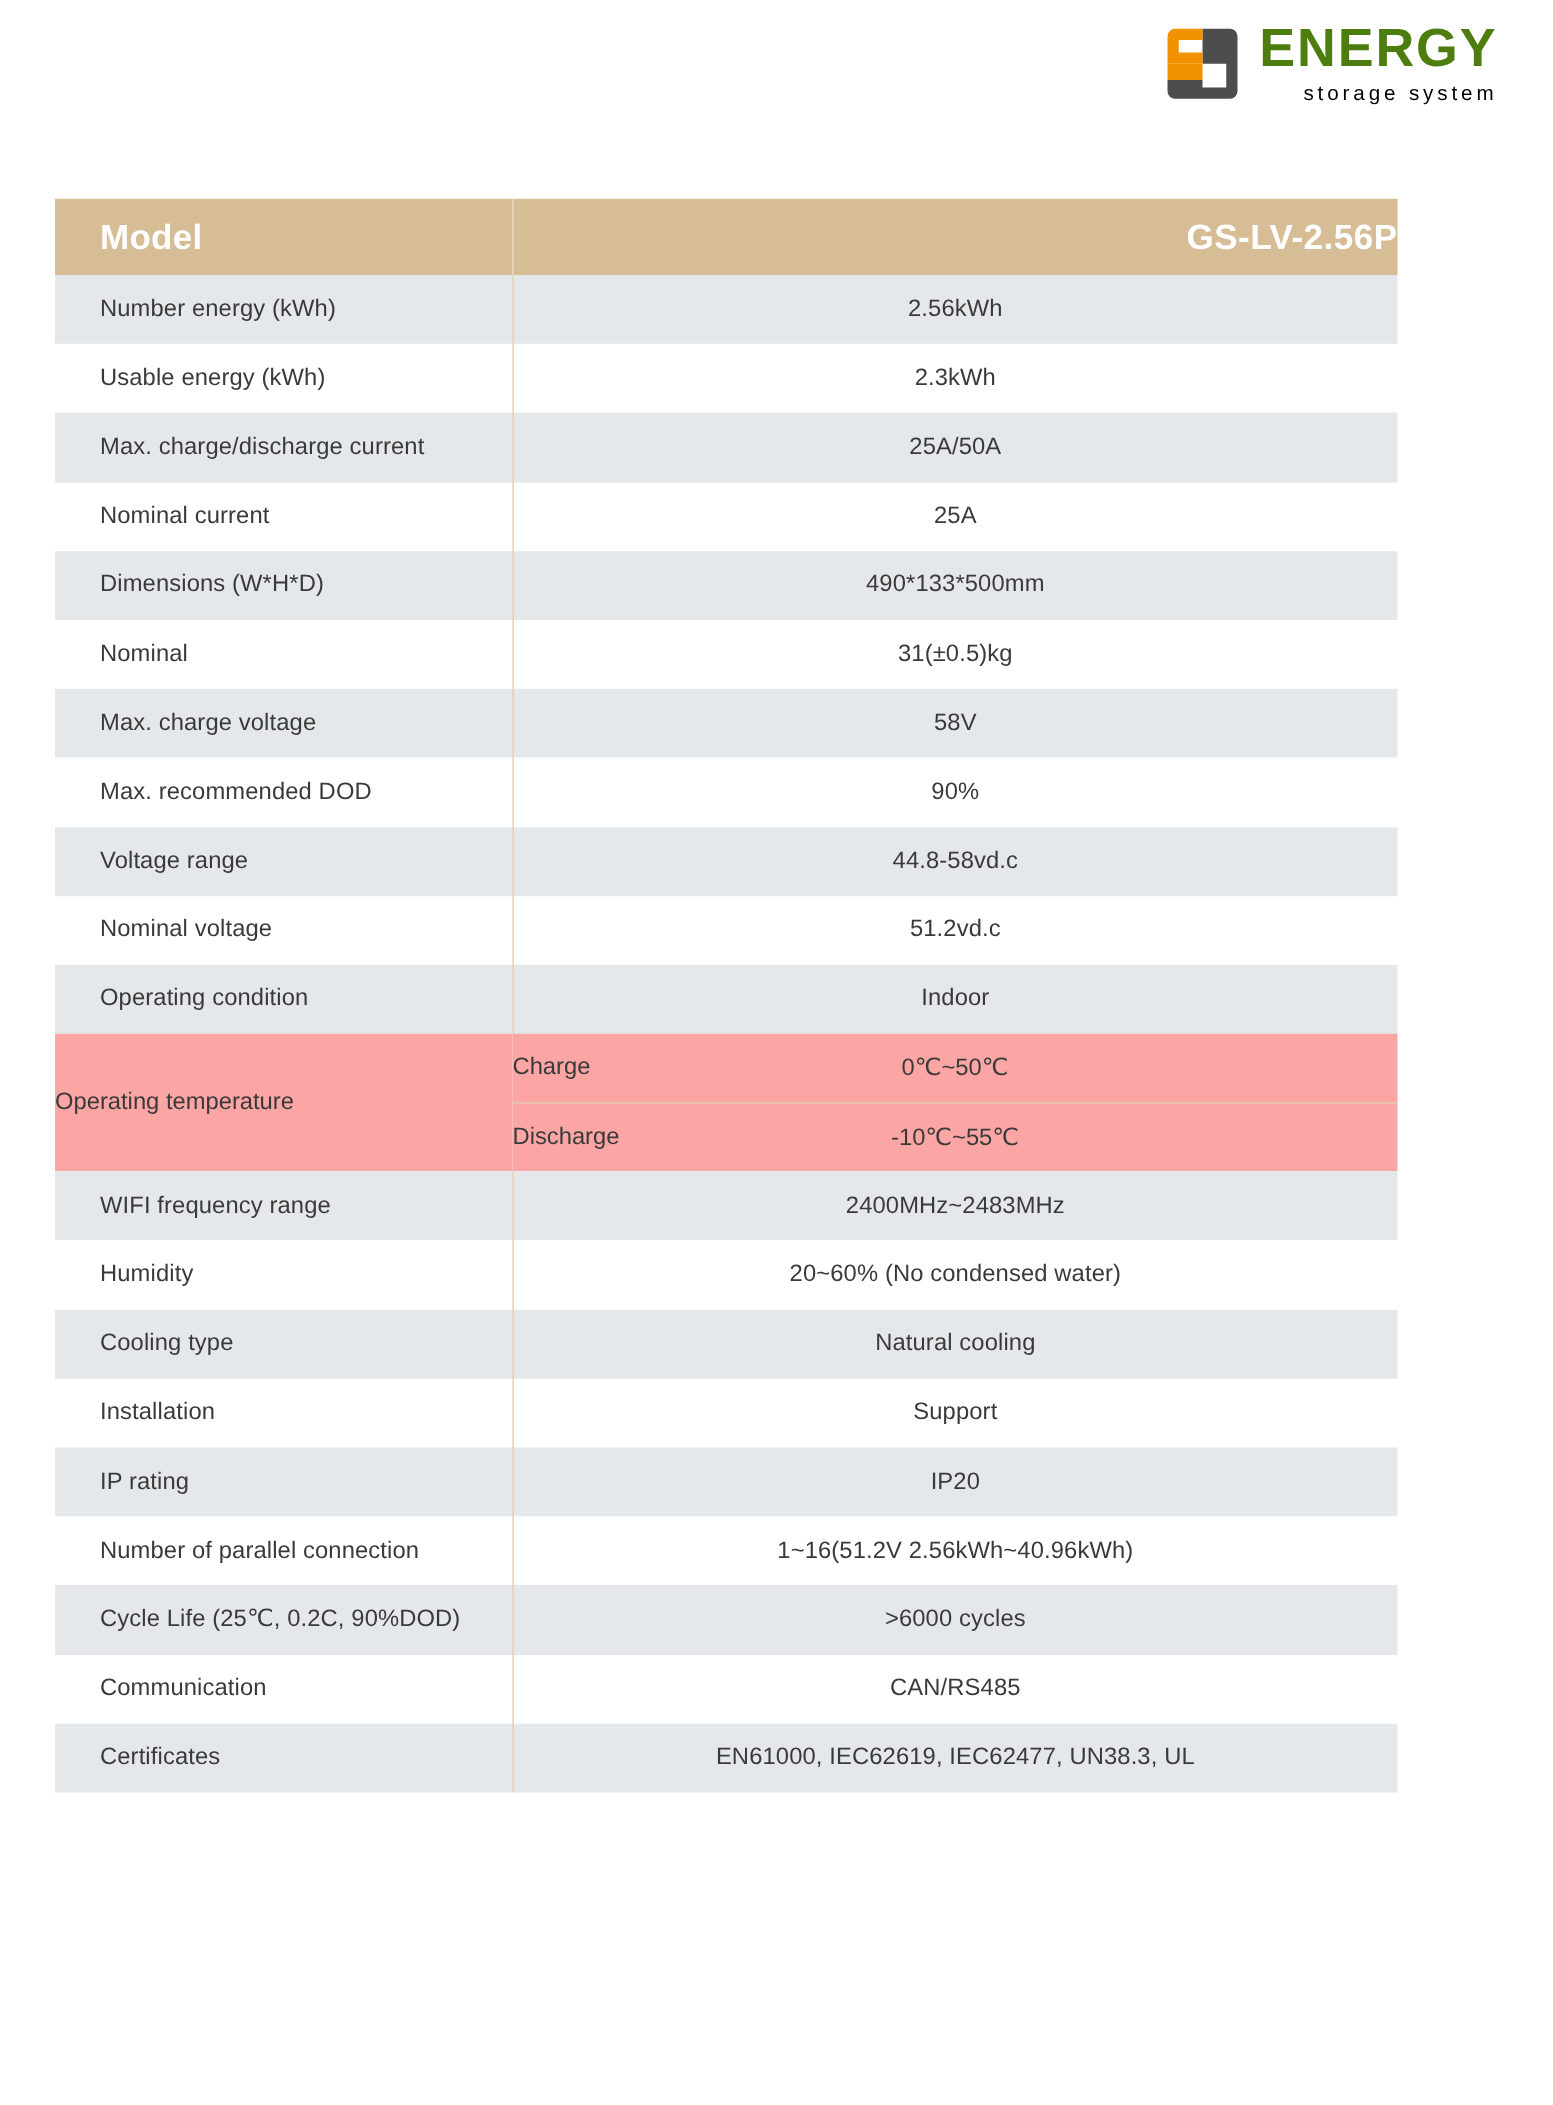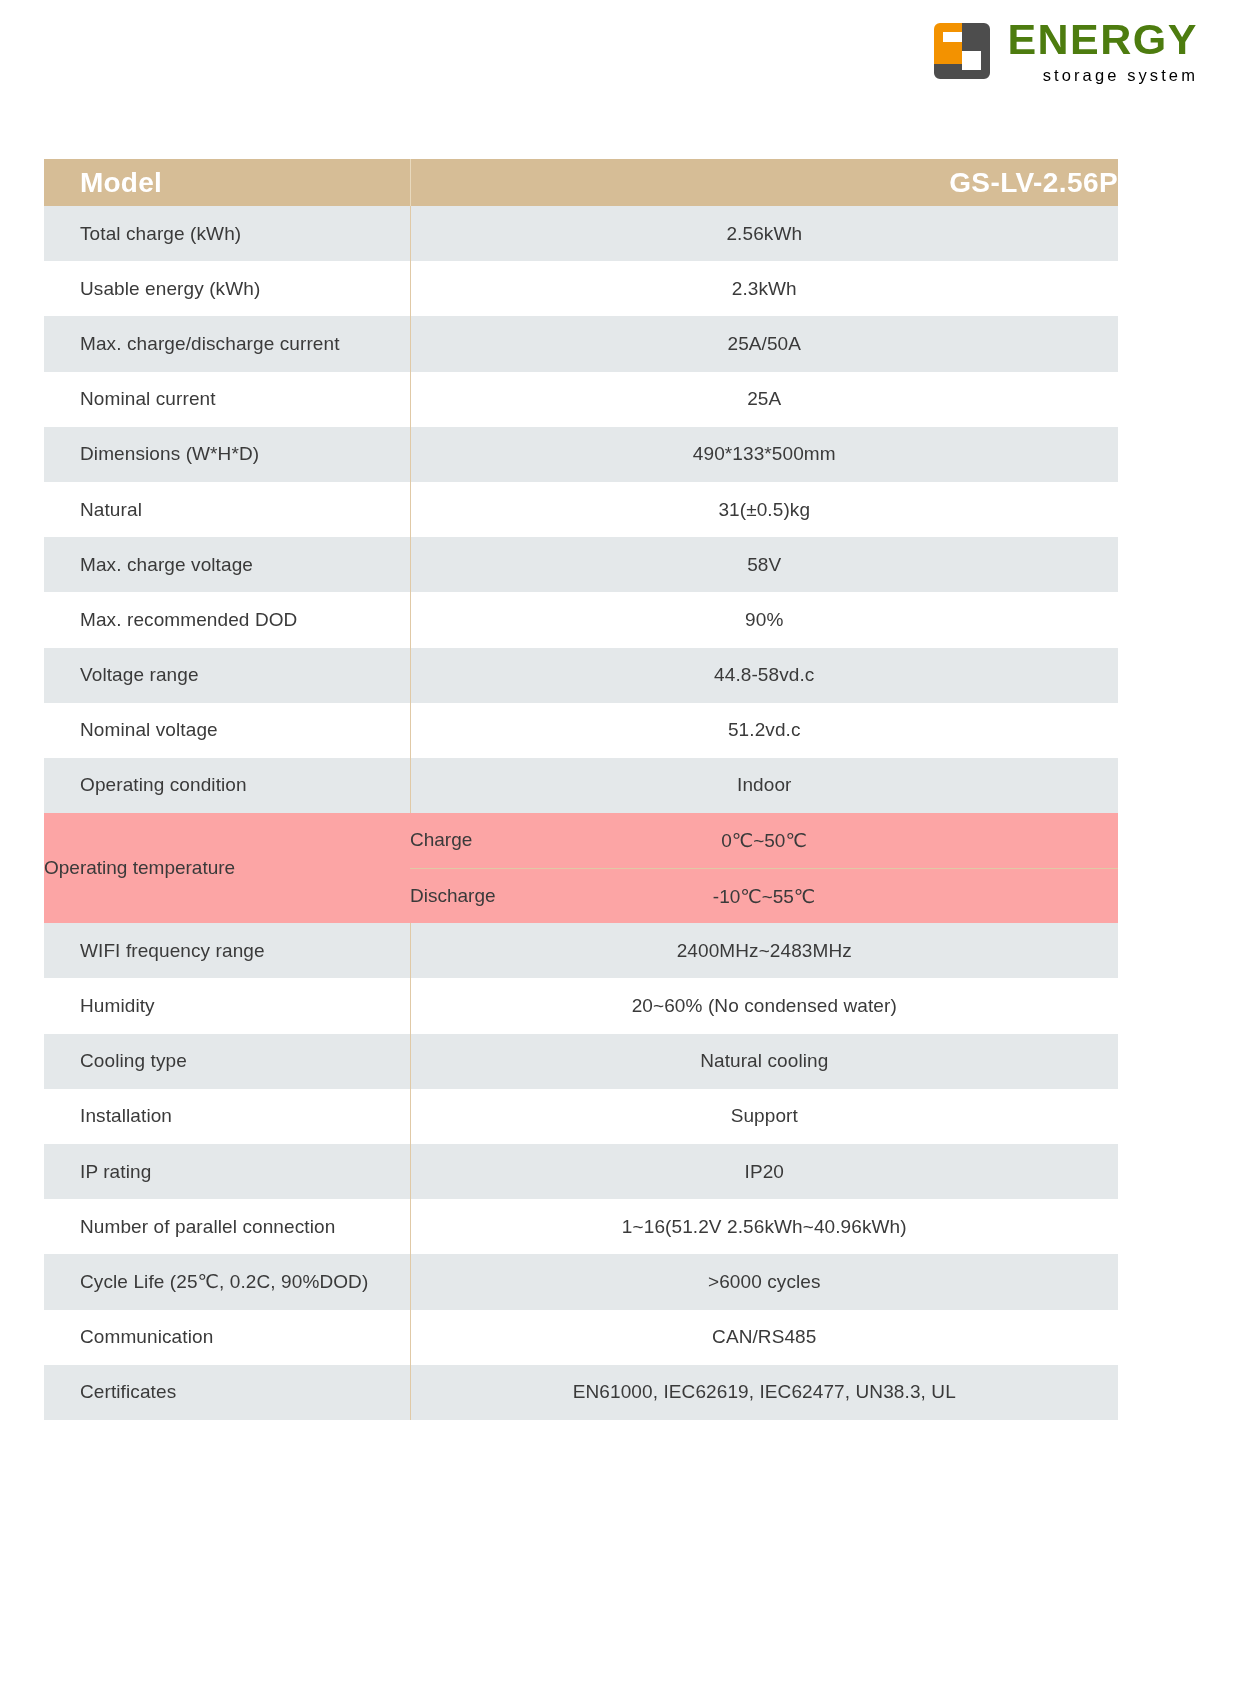--- a/index.html
+++ b/index.html
@@ -45,21 +45,21 @@
   }
   .spec-table td{
     padding:0;vertical-align:middle;
     border:0;
   }
   .col-label{width:366px;}
   .col-sub{width:0px;}
   .col-value{width:708px;}
 
   .hdr td{
-    background:#d6bd96;height:47px;
+    background:#d6bd96;height:61px;
   }
   .hdr .hdr-label{
     font-size:28px;font-weight:bold;color:#ffffff;
     padding-left:36px;letter-spacing:0.2px;
   }
   .hdr .hdr-value{
     font-size:28px;font-weight:bold;color:#ffffff;
     text-align:right;letter-spacing:0.4px;
     border-left:1px solid #e8d9bd;
   }
@@ -124,41 +124,41 @@
       <col class="col-value">
     </colgroup>
     <tbody id="table-body">
 
       <tr class="hdr">
         <td class="hdr-label" colspan="2">Model</td>
         <td class="hdr-value">GS-LV-2.56P</td>
       </tr>
 
     <tr class="row shade">
-          <td class="label" colspan="2">Total charge (kWh)</td>
+          <td class="label" colspan="2">Number energy (kWh)</td>
           <td class="value">2.56kWh</td>
         </tr>
         <tr class="row">
           <td class="label" colspan="2">Usable energy (kWh)</td>
           <td class="value">2.3kWh</td>
         </tr>
         <tr class="row shade">
           <td class="label" colspan="2">Max. charge/discharge current</td>
           <td class="value">25A/50A</td>
         </tr>
         <tr class="row">
           <td class="label" colspan="2">Nominal current</td>
           <td class="value">25A</td>
         </tr>
         <tr class="row shade">
           <td class="label" colspan="2">Dimensions (W*H*D)</td>
           <td class="value">490*133*500mm</td>
         </tr>
         <tr class="row">
-          <td class="label" colspan="2">Natural</td>
+          <td class="label" colspan="2">Nominal</td>
           <td class="value">31(±0.5)kg</td>
         </tr>
         <tr class="row shade">
           <td class="label" colspan="2">Max. charge voltage</td>
           <td class="value">58V</td>
         </tr>
         <tr class="row">
           <td class="label" colspan="2">Max. recommended DOD</td>
           <td class="value">90%</td>
         </tr>

